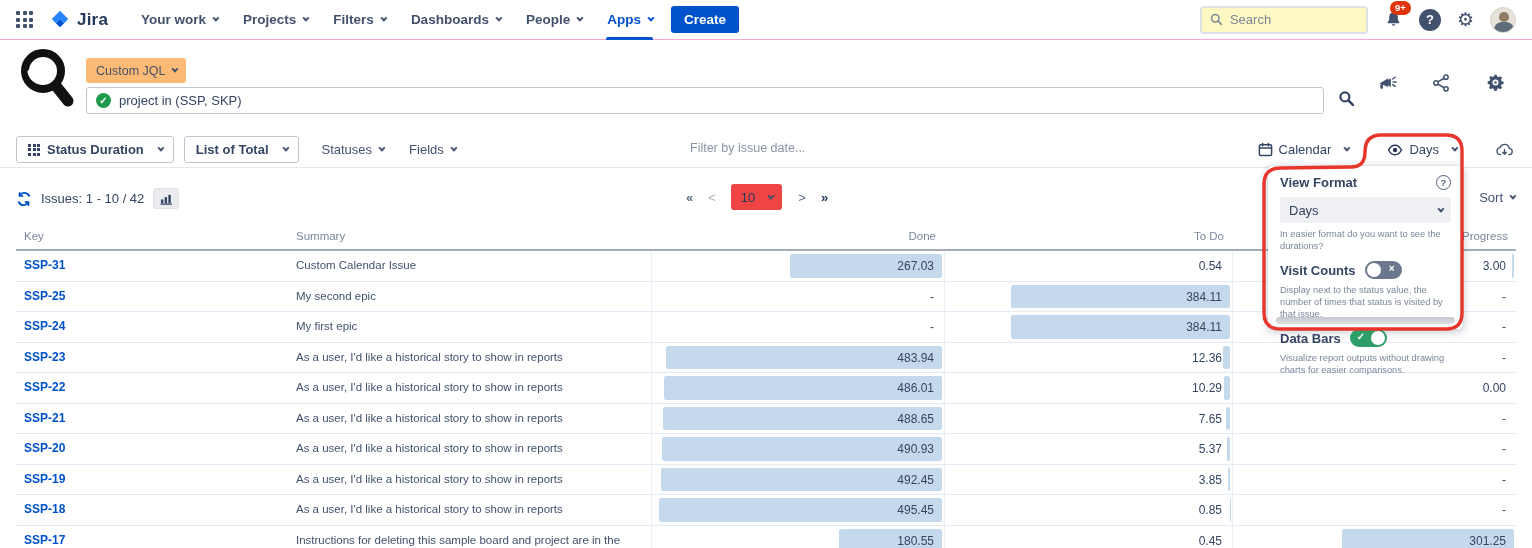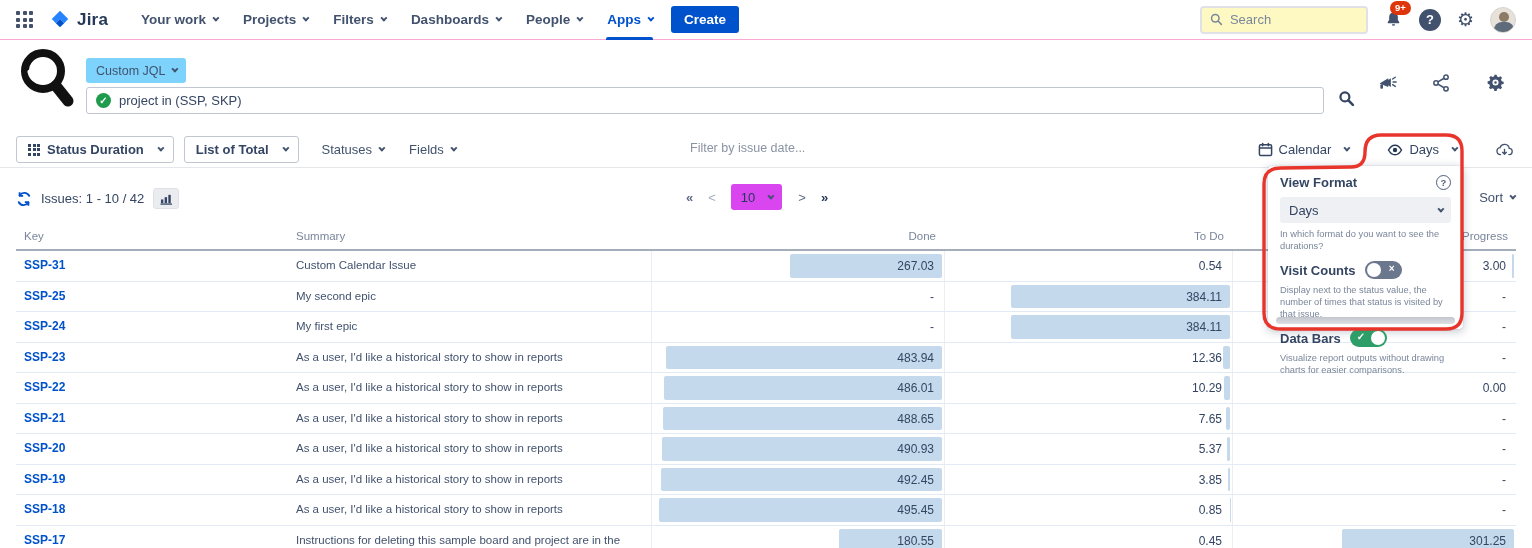--- a/index.html
+++ b/index.html
@@ -29,21 +29,21 @@
   .badge { position:absolute; top:-9px; left:6px; background:#DE350B; color:#fff; font-size:9.5px; font-weight:700; border-radius:8px; padding:2px 5px; line-height:1; }
   .help-circle { width:22px; height:22px; border-radius:50%; background:#42526E; color:#fff; font-size:13px; font-weight:700; display:flex; align-items:center; justify-content:center; cursor:pointer; }
   .gear-glyph { font-size:19px; color:#42526E; cursor:pointer; line-height:1; }
   .avatar { width:26px; height:26px; border-radius:50%; background:#E7E2D9; position:relative; overflow:hidden; cursor:pointer; border:1px solid #d8d4cc; }
   .avatar i.head { position:absolute; top:4px; left:8px; width:10px; height:10px; border-radius:50%; background:#8d7b66; }
   .avatar i.body { position:absolute; top:14px; left:3px; width:20px; height:14px; border-radius:8px 8px 0 0; background:#5d6b7a; }
 
   
   .app-header { position:relative; height:92px; }
   .app-logo { position:absolute; left:16px; top:6px; }
-  .jql-mode { position:absolute; left:86px; top:18px; height:25px; background:#7dd3fc; border:none; border-radius:3px; color:#42526E; font-size:12.5px; display:flex; align-items:center; padding:0 10px; cursor:pointer; }
+  .jql-mode { position:absolute; left:86px; top:18px; height:25px; background:#fdba74; border:none; border-radius:3px; color:#42526E; font-size:12.5px; display:flex; align-items:center; padding:0 10px; cursor:pointer; }
   .jql-box { position:absolute; left:86px; top:47px; width:1238px; height:27px; border:1px solid #C1C7D0; border-radius:3px; background:#fff; display:flex; align-items:center; padding:0 9px; gap:8px; font-size:13px; color:#344563; }
   .check-circle { width:15px; height:15px; border-radius:50%; background:#1F9B4D; color:#fff; font-size:10px; font-weight:700; display:flex; align-items:center; justify-content:center; flex:none; }
   .jql-search-btn { position:absolute; left:1338px; top:50px; cursor:pointer; }
   .header-icons { position:absolute; right:26px; top:32px; display:flex; align-items:center; gap:34px; }
   .hicon { cursor:pointer; }
 
   
   .toolbar { position:relative; height:36px; display:flex; align-items:center; padding:0 16px; border-bottom:1px solid #E4E6EA; }
   .tool-btn { display:flex; align-items:center; gap:7px; border:1px solid #C1C7D0; border-radius:3px; background:#fff; height:27px; padding:0 11px; font-size:13px; font-weight:700; color:#344563; cursor:pointer; margin-right:10px; }
   .tool-link { display:flex; align-items:center; font-size:13px; color:#42526E; padding:0 13px; cursor:pointer; }
@@ -55,21 +55,21 @@
 
   
   .results-bar { position:relative; height:58px; }
   .issues-group { position:absolute; left:16px; top:20px; display:flex; align-items:center; gap:9px; }
   .issues-label { font-size:13px; color:#344563; }
   .chart-btn { width:26px; height:21px; background:#EBECF0; border:1px solid #DFE1E6; border-radius:3px; display:flex; align-items:center; justify-content:center; cursor:pointer; }
   .pagination { position:absolute; left:686px; top:16px; display:flex; align-items:center; gap:16px; font-size:13px; }
   .pg { cursor:pointer; font-weight:700; letter-spacing:-1px; }
   .pg.first { color:#5E6C84; } .pg.prev { color:#A5ADBA; font-weight:400; }
   .pg.next { color:#5E6C84; font-weight:400; } .pg.last { color:#253858; }
-  .page-size { display:flex; align-items:center; gap:10px; background:#d946ef; border-radius:3px; height:26px; padding:0 10px; font-size:13px; color:#253858; cursor:pointer; }
+  .page-size { display:flex; align-items:center; gap:10px; background:#ef4444; border-radius:3px; height:26px; padding:0 10px; font-size:13px; color:#253858; cursor:pointer; }
   .sort-drop { position:absolute; right:18px; top:22px; display:flex; align-items:center; font-size:13px; color:#42526E; cursor:pointer; }
 
   
   .issue-table { margin:0 16px 0 16px; }
   .tgrid { display:grid; grid-template-columns:272px 363px 293px 288px 284px; }
   .th { font-size:11.5px; color:#7A869A; padding:4px 8px 7px 8px; }
   .th.num { text-align:right; }
   .thead { border-bottom:2px solid #A5ADBA; }
   .trow { border-bottom:1px solid #E2EBF5; }
   .td { padding:7px 8px; font-size:12px; min-height:28px; display:flex; align-items:flex-start; }
@@ -515,21 +515,21 @@
 
   <div class="panel">
     <div class="panel-row">
       <span class="panel-title">View Format</span>
       <span class="help-q">?</span>
     </div>
     <div class="panel-select">
       <span>Days</span>
         <span class="chev sm"></span>
     </div>
-    <div class="panel-help">In which format do you want to see the durations?</div>
+    <div class="panel-help">In easier format do you want to see the durations?</div>
     <div class="toggle-row">
       <span class="toggle-label">Visit Counts</span>
       <span class="toggle off">
           <span class="knob"></span>
           <span class="glyph">×</span>
         </span>
     </div>
     <div class="panel-help">Display next to the status value, the number of times that status is visited by that issue.</div>
     <div class="toggle-row">
       <span class="toggle-label">Data Bars</span>

